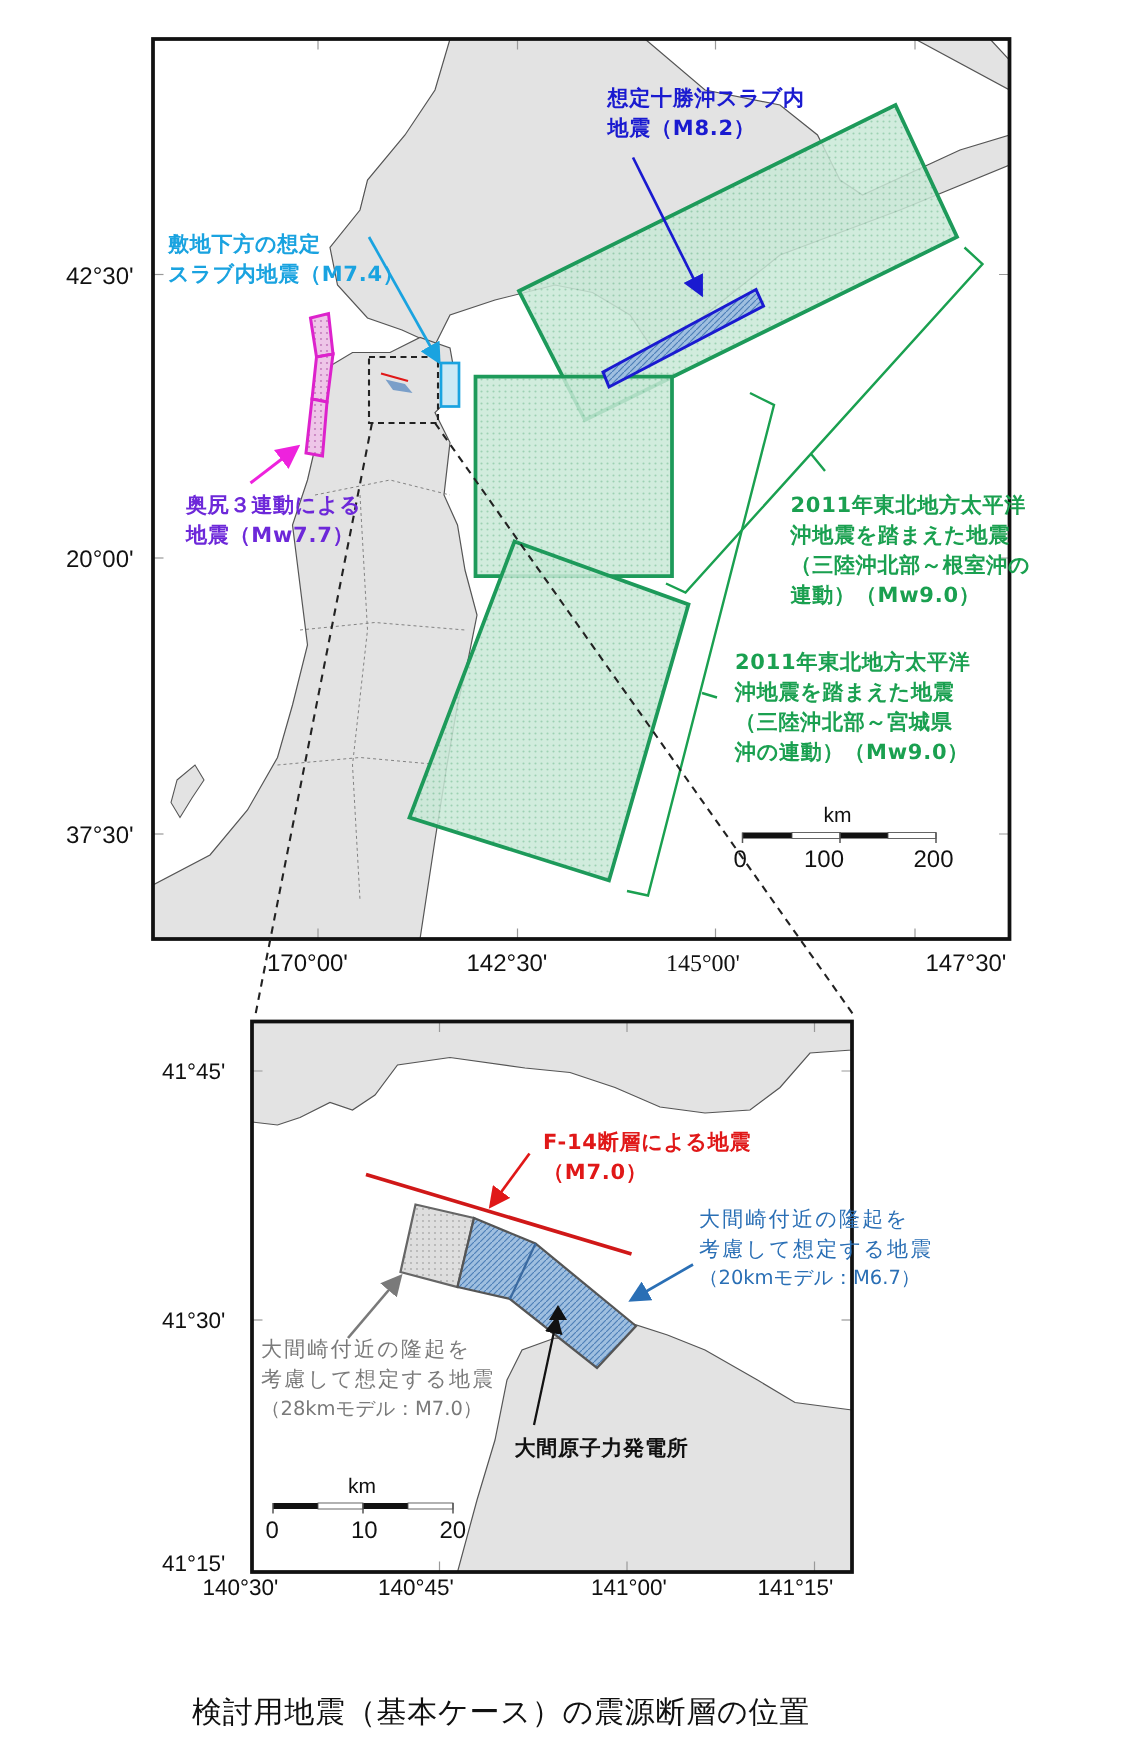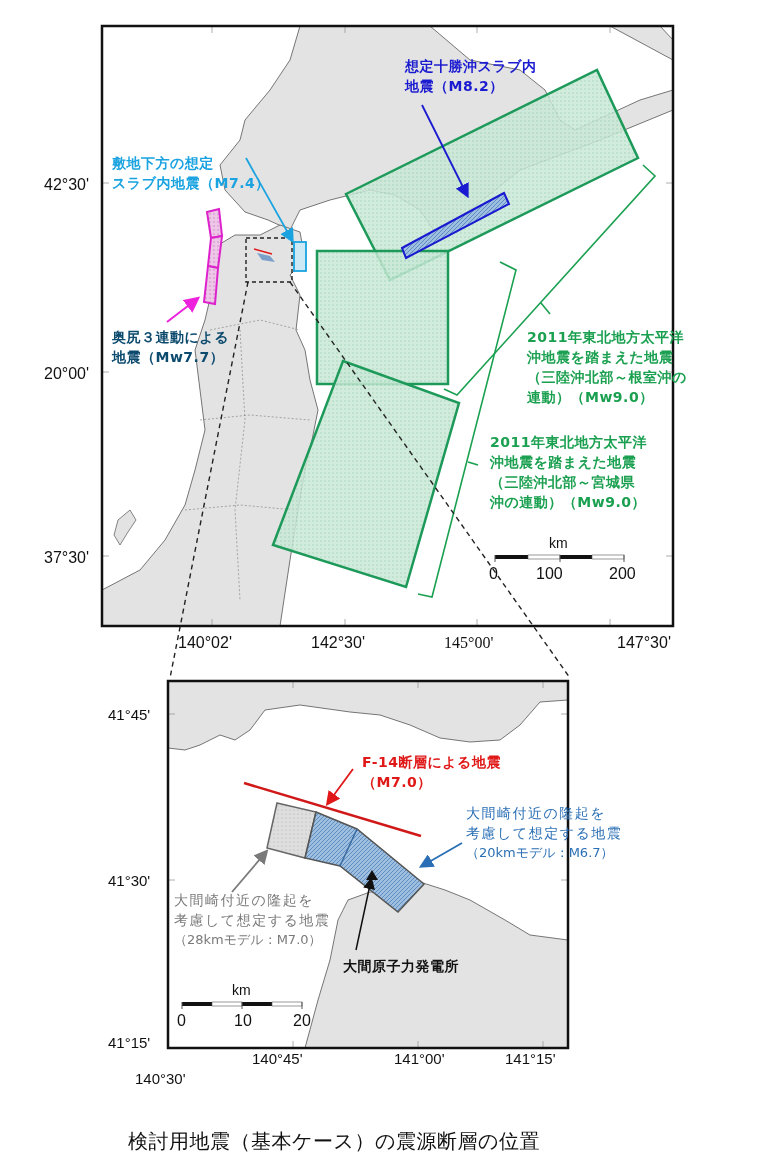--- a/index.html
+++ b/index.html
@@ -175,60 +175,60 @@
     <line x1="182" y1="1002" x2="182" y2="1009" stroke="#555"></line>
       <line x1="242" y1="1002" x2="242" y2="1009" stroke="#555"></line>
       <line x1="302" y1="1002" x2="302" y2="1009" stroke="#555"></line>
   </g>
 </svg>
 
 <span class="tick-label" style="left:44px; top:176px;">42°30'</span>
 <span class="tick-label" style="left:44px; top:365px;">20°00'</span>
 <span class="tick-label" style="left:44px; top:549px;">37°30'</span>
 
-<span class="tick-label" style="left:178px; top:634px;">140°02'</span>
+<span class="tick-label" style="left:178px; top:634px;">170°00'</span>
 <span class="tick-label" style="left:311px; top:634px;">142°30'</span>
 <span class="tick-label" style="left:444px; top:634px;font-family:Liberation Serif, serif;">145°00'</span>
 <span class="tick-label" style="left:617px; top:634px;">147°30'</span>
 
 <span class="tick-label" style="left:549px; top:535px; font-size:14px;">km</span>
 <span class="tick-label" style="left:489px; top:565px;">0</span>
 <span class="tick-label" style="left:536px; top:565px;">100</span>
 <span class="tick-label" style="left:609px; top:565px;">200</span>
 
 <div class="lbl" style="left:405px; top:56px; color:#1a1ad0;">
   <div>想定十勝沖スラブ内</div>
   <div>地震（M8.2）</div>
 </div>
 <div class="lbl" style="left:112px; top:120px; color:#1aa3e0;margin-top:33px;">
   <div>敷地下方の想定</div>
   <div>スラブ内地震（M7.4）</div>
 </div>
-<div class="lbl" style="left:112px; top:327px; color:#0c4a6e;">
+<div class="lbl" style="left:124px; top:327px; color:#6d28d9;">
   <div>奥尻３連動による</div>
   <div>地震（Mw7.7）</div>
 </div>
 <div class="lbl" style="left:527px; top:327px; color:#1aa050; line-height:20px;">
   <div>2011年東北地方太平洋</div>
   <div>沖地震を踏まえた地震</div>
   <div>（三陸沖北部～根室沖の</div>
   <div>連動）（Mw9.0）</div>
 </div>
 <div class="lbl" style="left:490px; top:432px; color:#1aa050; line-height:20px;">
   <div>2011年東北地方太平洋</div>
   <div>沖地震を踏まえた地震</div>
   <div>（三陸沖北部～宮城県</div>
   <div>沖の連動）（Mw9.0）</div>
 </div>
 
 <span class="tick-label inset-tick" style="left:108px; top:706px;">41°45'</span>
 <span class="tick-label inset-tick" style="left:108px; top:872px;">41°30'</span>
 <span class="tick-label inset-tick" style="left:108px; top:1034px;">41°15'</span>
 
-<span class="tick-label inset-tick" style="left:135px; top:1050px;margin-top:20px;">140°30'</span>
+<span class="tick-label inset-tick" style="left:135px; top:1050px;">140°30'</span>
 <span class="tick-label inset-tick" style="left:252px; top:1050px;">140°45'</span>
 <span class="tick-label inset-tick" style="left:378px; top:1050px;margin-left:16px;">141°00'</span>
 <span class="tick-label inset-tick" style="left:505px; top:1050px;">141°15'</span>
 
 <span class="tick-label" style="left:232px; top:982px; font-size:14px;">km</span>
 <span class="tick-label" style="left:177px; top:1012px;">0</span>
 <span class="tick-label" style="left:234px; top:1012px;">10</span>
 <span class="tick-label" style="left:293px; top:1012px;">20</span>
 
 <div class="lbl" style="left:362px; top:752px; color:#e01818;">

